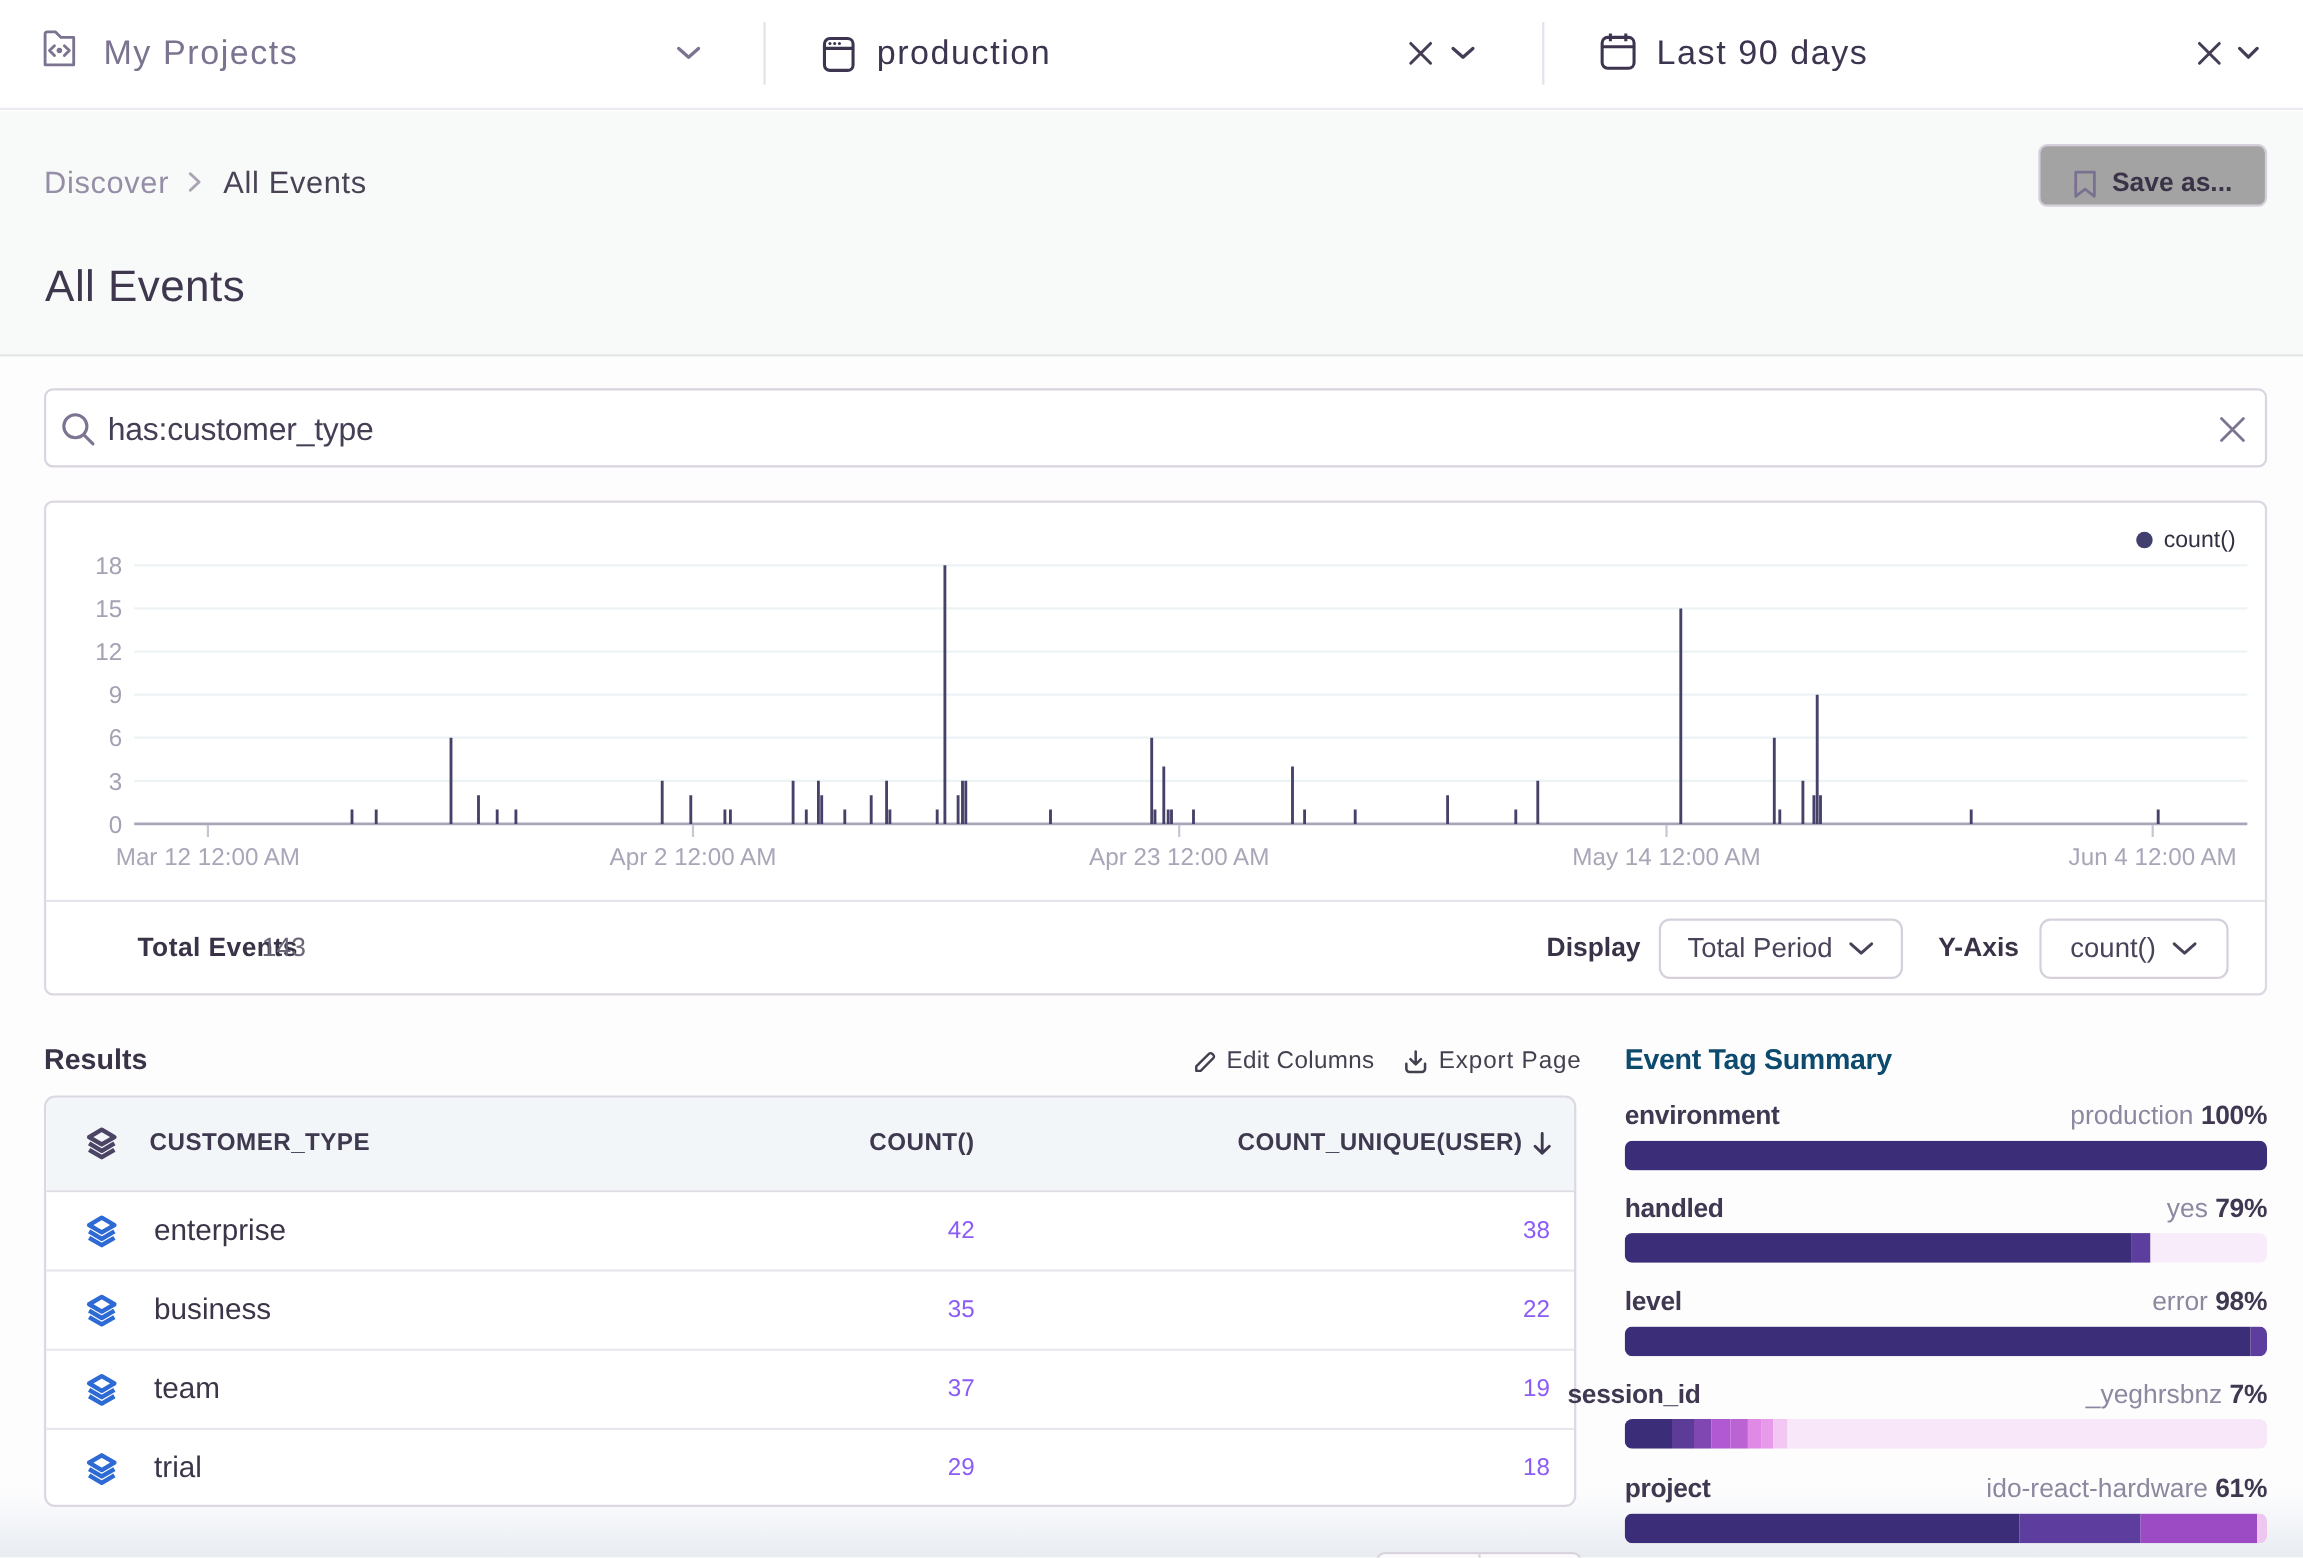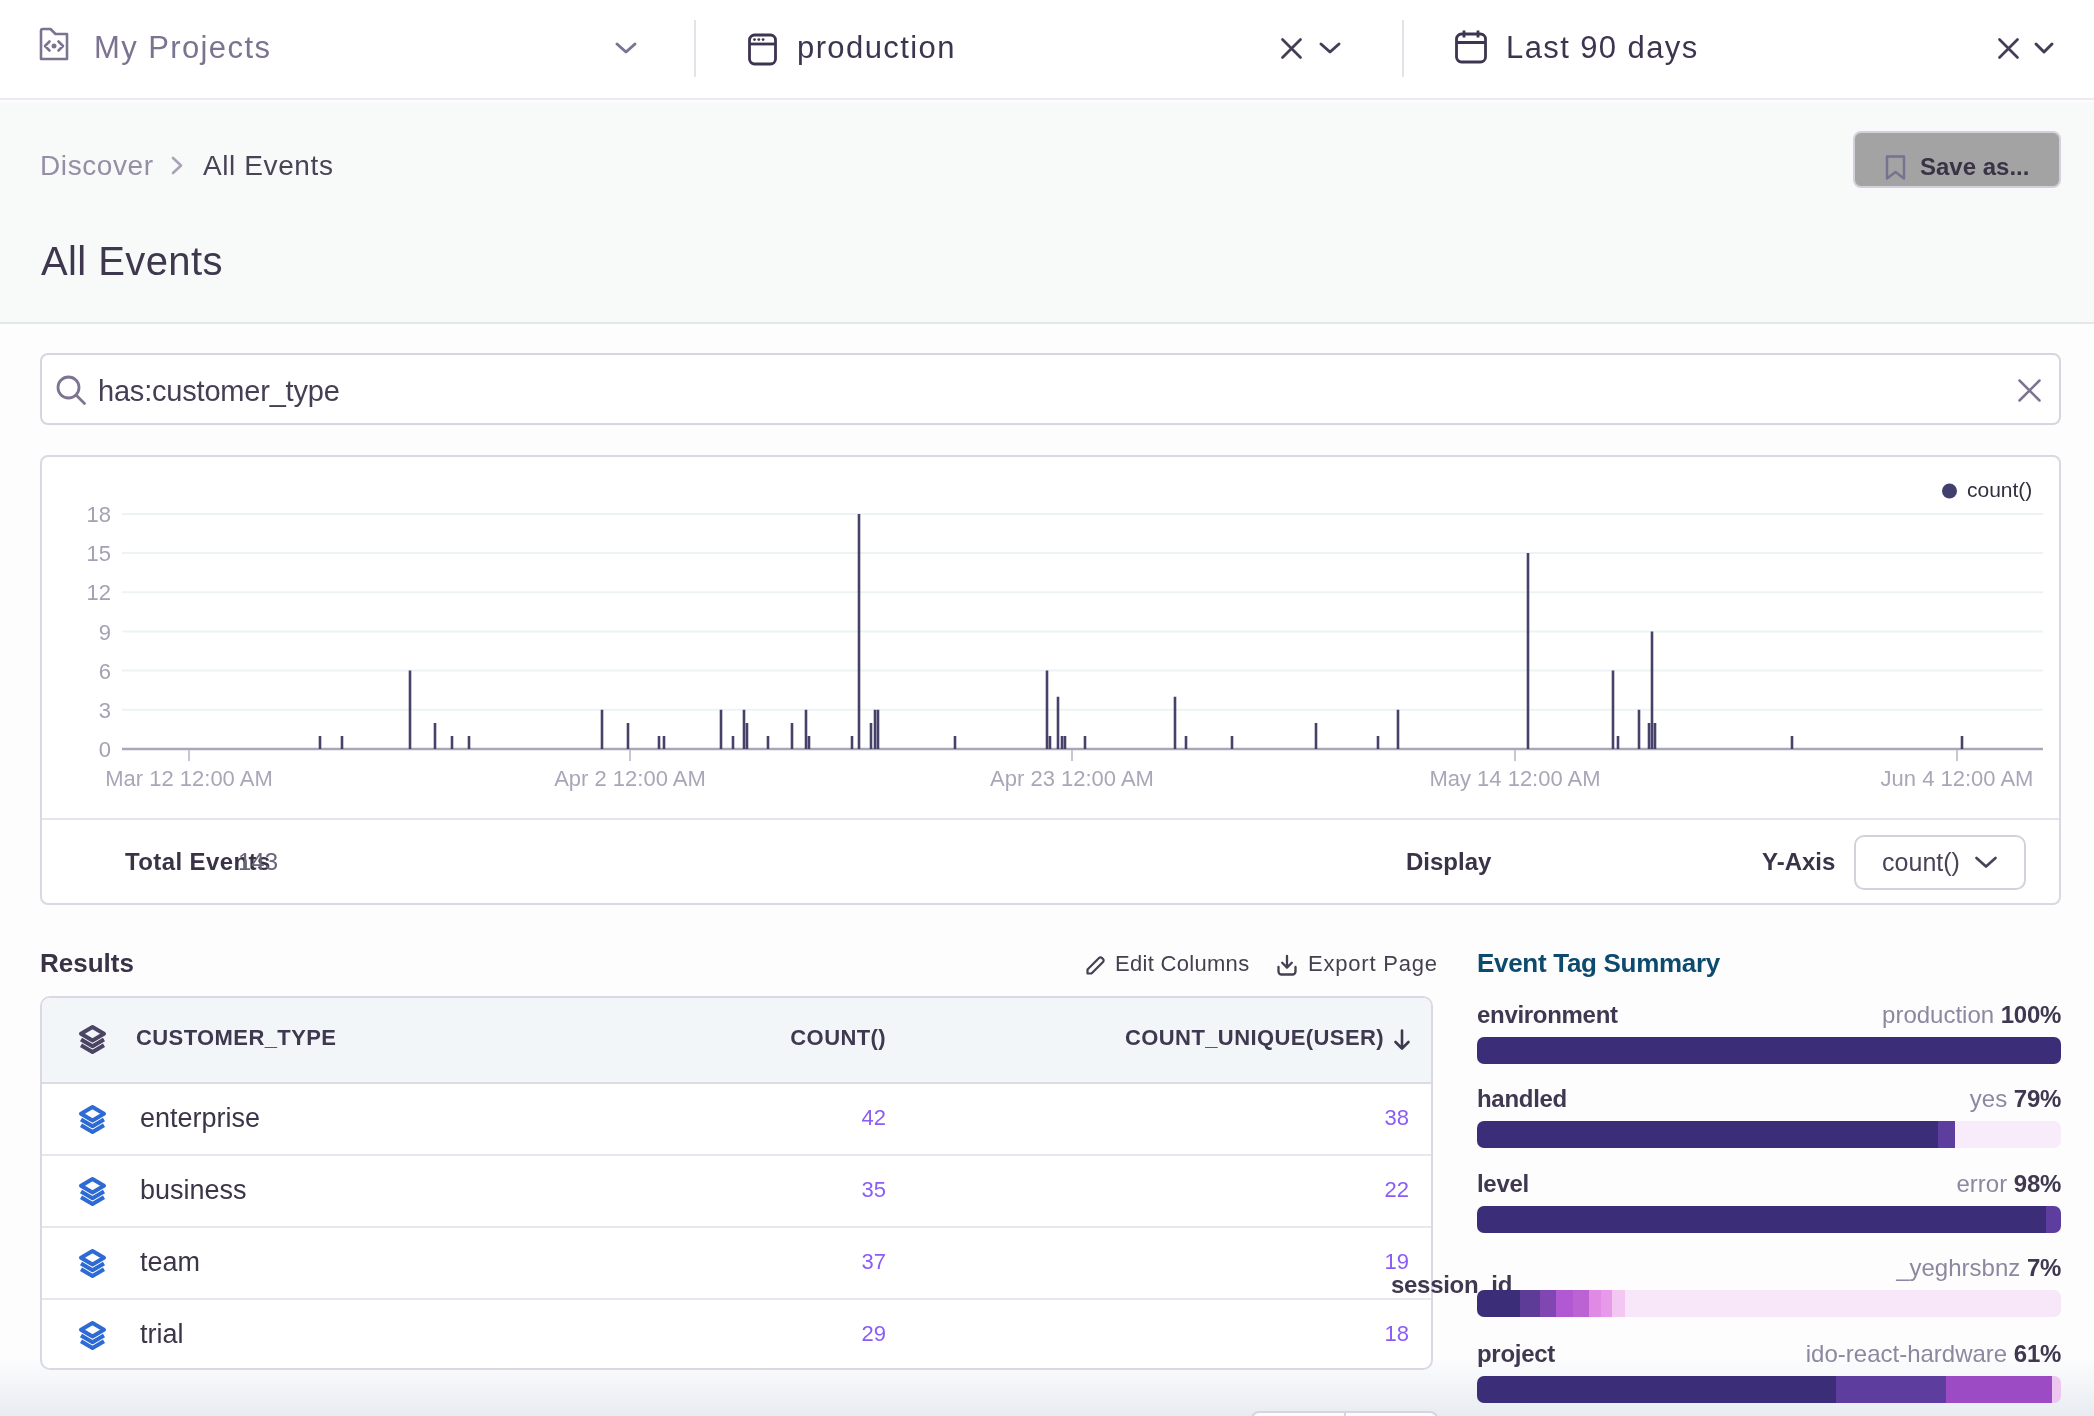--- a/index.html
+++ b/index.html
@@ -131,20 +131,26 @@
     <text x="1030" y="329" font-size="22" fill="#a9a6b8" text-anchor="middle">Apr 23 12:00 AM</text>
     <text x="1473" y="329" font-size="22" fill="#a9a6b8" text-anchor="middle">May 14 12:00 AM</text>
     <text x="1915" y="329" font-size="22" fill="#a9a6b8" text-anchor="middle">Jun 4 12:00 AM</text>
     <circle cx="1907.5" cy="34" r="7.5" fill="#413f6e"></circle>
     <text x="1925" y="40" font-size="21" fill="#332e41">count()</text>
     </svg>
     <div class="abs cfoot">
       <div class="abs fb" style="left:37px;top:28px;letter-spacing:0.4px;margin-left:46px;">Total Events</div>
       <div class="abs" style="left:196px;top:28px;font-size:24px;color:#6b6578;">143</div>
       <div class="abs fb" style="left:1364px;top:28px;">Display</div>
+      <div class="abs btn" style="left:1466px;top:15px;width:222px;height:55px;">
+        <span>Total Period</span>
+        <svg width="24" height="13" viewBox="0 0 24 13" fill="none" stroke="#4a4259" stroke-width="2.7" stroke-linecap="round" stroke-linejoin="round">
+            <path d="M2.5 2 L12 10.5 L21.5 2"></path>
+          </svg>
+      </div>
       <div class="abs fb" style="left:1720px;top:28px;">Y-Axis</div>
       <div class="abs btn" style="left:1812px;top:15px;width:172px;height:55px;">
         <span>count()</span>
         <svg width="24" height="13" viewBox="0 0 24 13" fill="none" stroke="#4a4259" stroke-width="2.7" stroke-linecap="round" stroke-linejoin="round">
             <path d="M2.5 2 L12 10.5 L21.5 2"></path>
           </svg>
       </div>
     </div>
   </div>
   <div class="abs" style="left:40px;top:624px;font-size:26px;font-weight:bold;color:#3a3347;">Results</div>
@@ -227,21 +233,21 @@
       <div style="width:79%;background:#3c2d78;"></div>
       <div style="width:2.8%;background:#5d3d9d;"></div>
       <div style="width:18.2%;background:#f9ecfa;"></div>
     </div>
   <div class="abs ets etlabel" style="left:1477px;top:846px;">level</div>
   <div class="abs ets" style="left:1477px;top:846px;width:584px;text-align:right;"><span class="etval">error</span> <span class="etlabel">98%</span></div>
   <div class="abs bar" style="top:882px;">
       <div style="width:97.4%;background:#3c2d78;"></div>
       <div style="width:2.6%;background:#5d3d9d;"></div>
     </div>
-  <div class="abs ets etlabel" style="left:1391px;top:930px;margin-top:17px;">session_id</div>
+  <div class="abs ets etlabel" style="left:1425px;top:930px;">session_id</div>
   <div class="abs ets" style="left:1477px;top:930px;width:584px;text-align:right;"><span class="etval">_yeghrsbnz</span> <span class="etlabel">7%</span></div>
   <div class="abs bar" style="top:966px;">
       <div style="width:7.4%;background:#3c2d78;"></div>
       <div style="width:3.4%;background:#5c3c96;"></div>
       <div style="width:2.7%;background:#8046b2;"></div>
       <div style="width:3%;background:#b159d2;"></div>
       <div style="width:2.7%;background:#bc63d4;"></div>
       <div style="width:2%;background:#e18ae5;"></div>
       <div style="width:2%;background:#e79ae9;"></div>
       <div style="width:2.2%;background:#f2c7f2;"></div>

